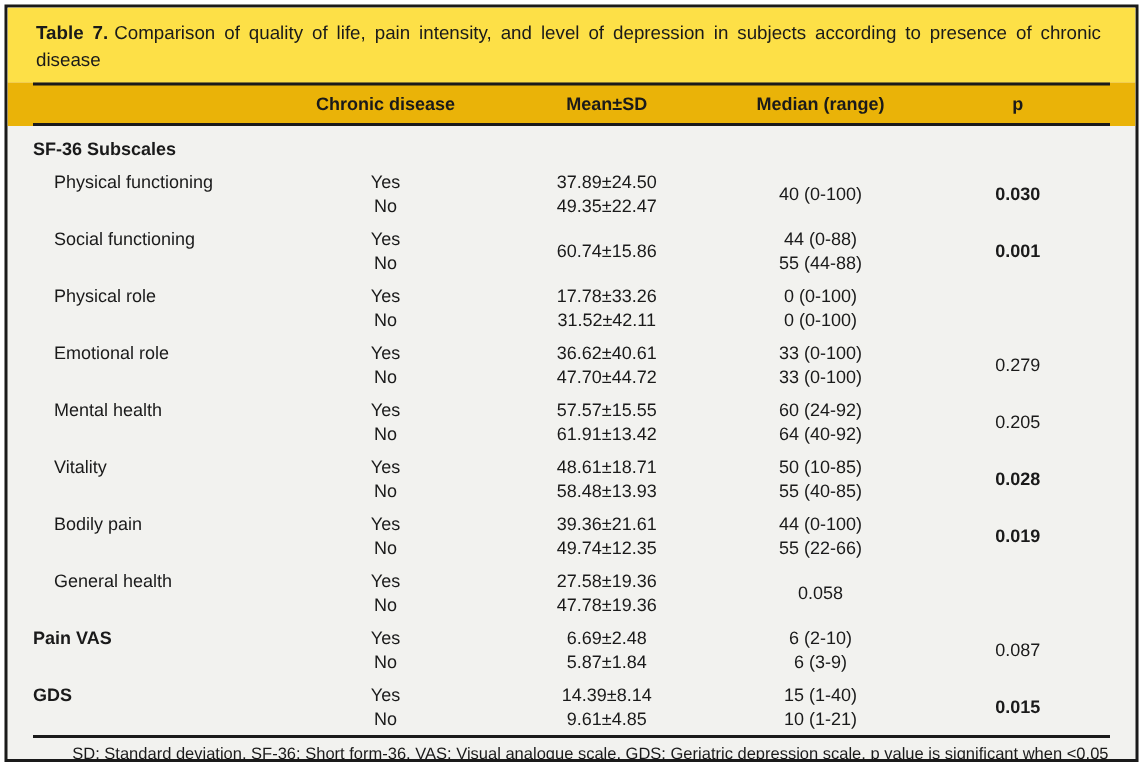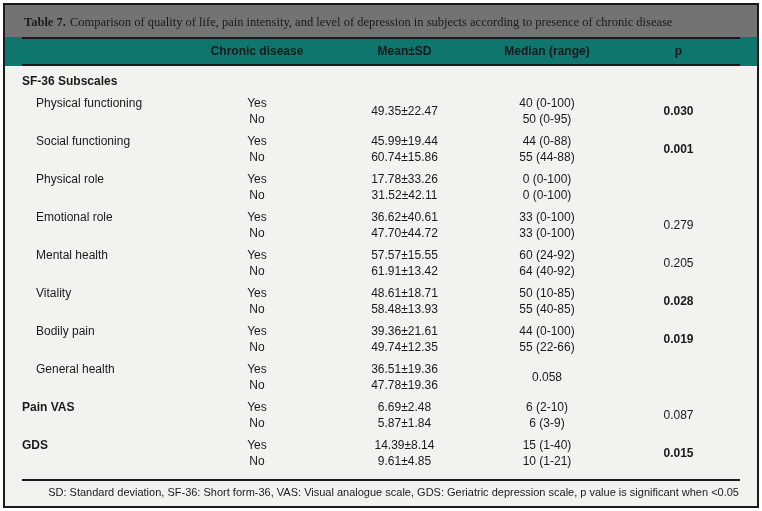--- a/index.html
+++ b/index.html
@@ -13,29 +13,28 @@
   }
   .frame {
     position: absolute; left: 3px; top: 3px;
     width: 756px; height: 505px;
     border: 2px solid #1a1a1a;
     background: #f2f2ef;
     display: flex; flex-direction: column;
     overflow: hidden;
   }
   .title-block {
-    background: #737373;
+    background: #fde047;
     padding: 8px 23px 6px 19px;
     font-size: 12.5px;
     line-height: 1.45;
     text-align: justify;
-    font-family: Liberation Serif, serif;
   }
   .title-block .tnum { font-weight: bold; margin-right: 4px; }
-  .band { background: #0f766e; padding: 0 17px; }
+  .band { background: #eab308; padding: 0 17px; }
   .grid-cols {
     display: grid;
     grid-template-columns: 160px 150px 145px 140px 123px;
   }
   .hdr {
     border-top: 2px solid #1a1a1a;
     border-bottom: 2px solid #1a1a1a;
     padding: 4px 0 5px 0;
     font-weight: bold;
     font-size: 12px;
@@ -84,37 +83,36 @@
 
     <div class="section-row">SF-36 Subscales</div>
 
     <div class="grid-cols grp">
       <div class="cell lbl indent">Physical functioning</div>
       <div class="cell stack">
         <div>Yes</div>
         <div>No</div>
       </div>
       <div class="cell stack">
+        <div>37.89±24.50</div>
         <div>49.35±22.47</div>
       </div>
       <div class="cell stack">
         <div>40 (0-100)</div>
-        <div>50 (0-95)</div>
       </div>
       <div class="cell c bold">0.030</div>
     </div>
 
     <div class="grid-cols grp">
       <div class="cell lbl indent">Social functioning</div>
       <div class="cell stack">
         <div>Yes</div>
         <div>No</div>
       </div>
       <div class="cell stack">
-        <div>45.99±19.44</div>
         <div>60.74±15.86</div>
       </div>
       <div class="cell stack">
         <div>44 (0-88)</div>
         <div>55 (44-88)</div>
       </div>
       <div class="cell c bold">0.001</div>
     </div>
 
     <div class="grid-cols grp">
@@ -201,21 +199,21 @@
       <div class="cell c bold">0.019</div>
     </div>
 
     <div class="grid-cols grp">
       <div class="cell lbl indent">General health</div>
       <div class="cell stack">
         <div>Yes</div>
         <div>No</div>
       </div>
       <div class="cell stack">
-        <div>36.51±19.36</div>
+        <div>27.58±19.36</div>
         <div>47.78±19.36</div>
       </div>
       <div class="cell c">0.058</div>
     </div>
 
     <div class="grid-cols grp">
       <div class="cell lbl bold">Pain VAS</div>
       <div class="cell stack">
         <div>Yes</div>
         <div>No</div>

